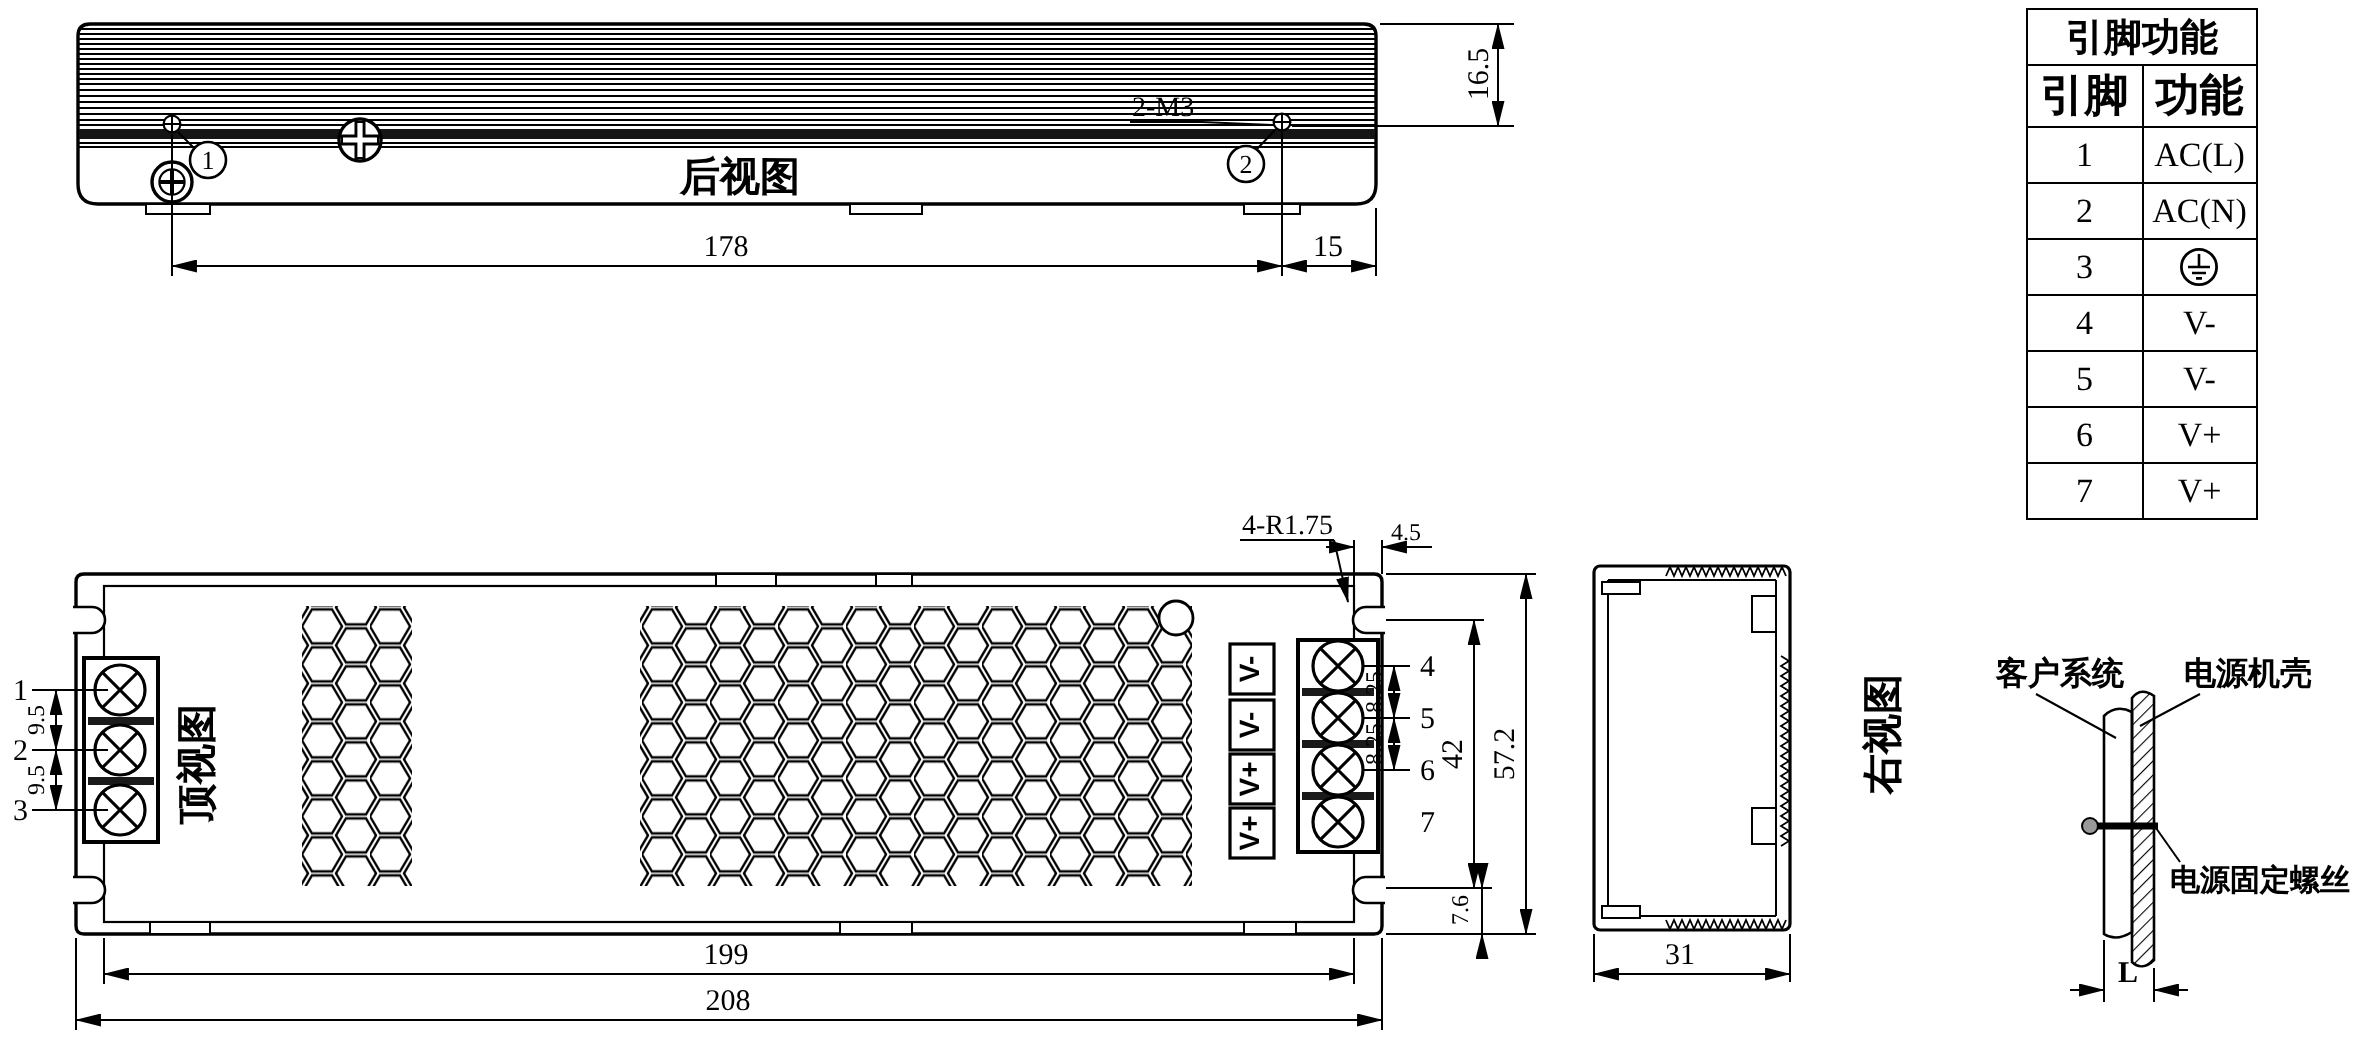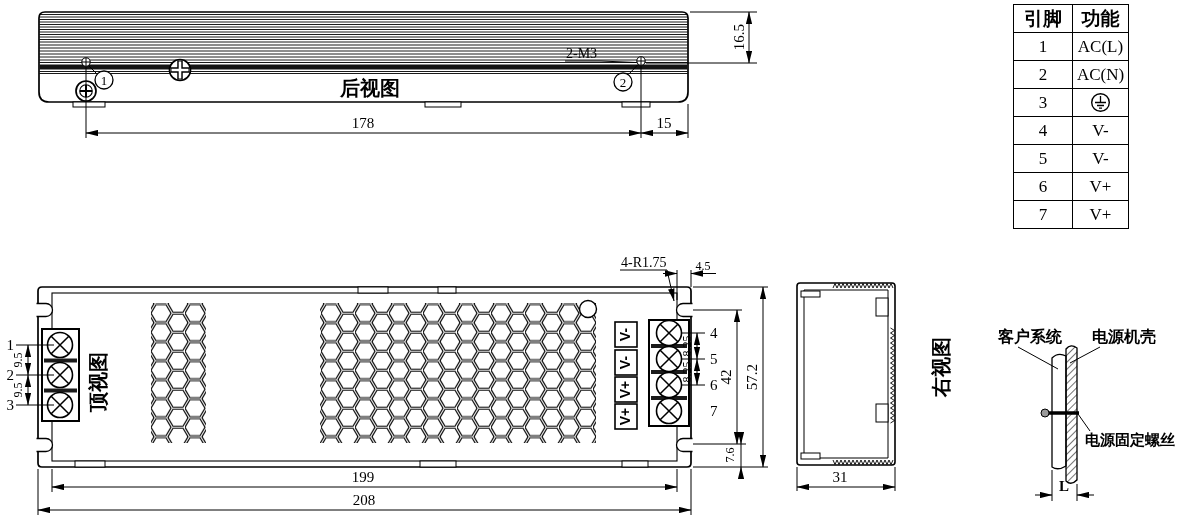--- a/index.html
+++ b/index.html
@@ -12,21 +12,21 @@
   .cjk{font-family:"Liberation Sans","DejaVu Sans",sans-serif;font-weight:bold;}
   .title-cjk{font-size:20px;}
   .note{font-family:"Liberation Serif",serif;font-size:14px;}
   .pol{font-family:"Liberation Sans",sans-serif;font-weight:bold;font-size:14px;}
   .callout{font-family:"Liberation Serif",serif;font-size:13px;}
   .pin-table{position:absolute;left:1013px;top:4px;width:116px;border-collapse:collapse;
              table-layout:fixed;background:#fff;}
   .pin-table td,.pin-table th{border:1.6px solid #000;text-align:center;vertical-align:middle;
              padding:0;height:27px;overflow:hidden;}
   .pin-table .t-title{height:27px;font-size:19px;}
-  .pin-table .t-head{font-size:19px;}
+  .pin-table .t-head{font-size:22px;}
   .pin-table .t-pin,.pin-table .t-func{font-family:"Liberation Serif",serif;font-size:17px;}
   .earth-cell svg{position:static;display:inline-block;vertical-align:middle;}
 </style>
 </head>
 <body>
 
 <div class="canvas">
 
 <svg width="1180" height="520" viewBox="0 0 1180 520">
   <defs>
@@ -288,20 +288,23 @@
       <line x1="1077" y1="484" x2="1077" y2="501"></line>
       <line x1="1035" y1="495" x2="1052" y2="495" marker-end="url(#dimarrow)"></line>
       <line x1="1077" y1="495" x2="1094" y2="495" marker-start="url(#dimarrow)"></line>
     </g>
     <text class="dim" font-weight="bold" x="1064" y="491" text-anchor="middle">L</text>
   </g>
 </svg>
 
 <table class="pin-table">
   <tbody>
+        <tr>
+          <th colspan="2" class="cjk t-title">引脚功能</th>
+        </tr>
   <tr>
     <th class="cjk t-head" style="width:58px;">引脚</th>
     <th class="cjk t-head">功能</th>
   </tr>
   <tr>
     <td class="t-pin">1</td>
     <td class="t-func">AC(L)</td>
   </tr>
   <tr>
     <td class="t-pin">2</td>

